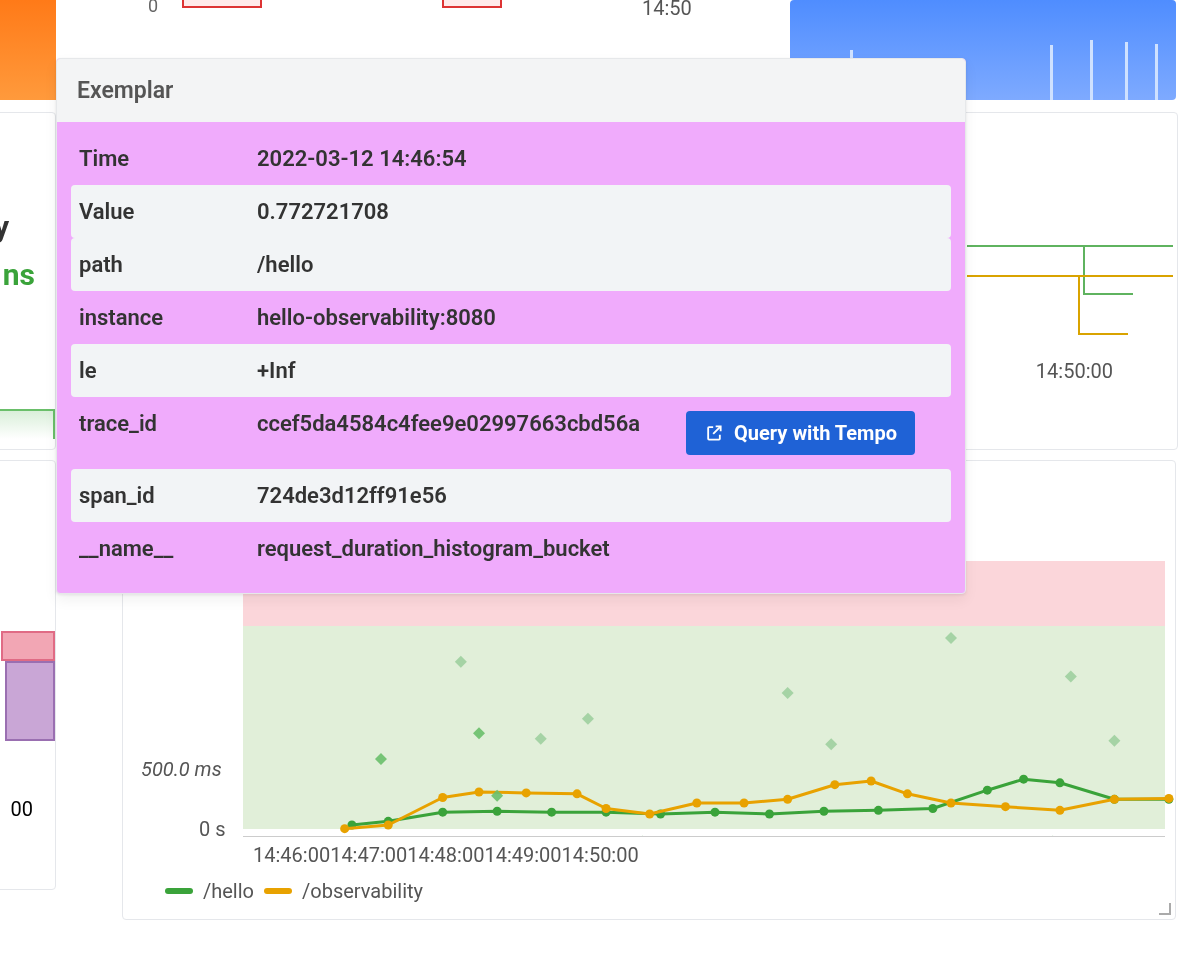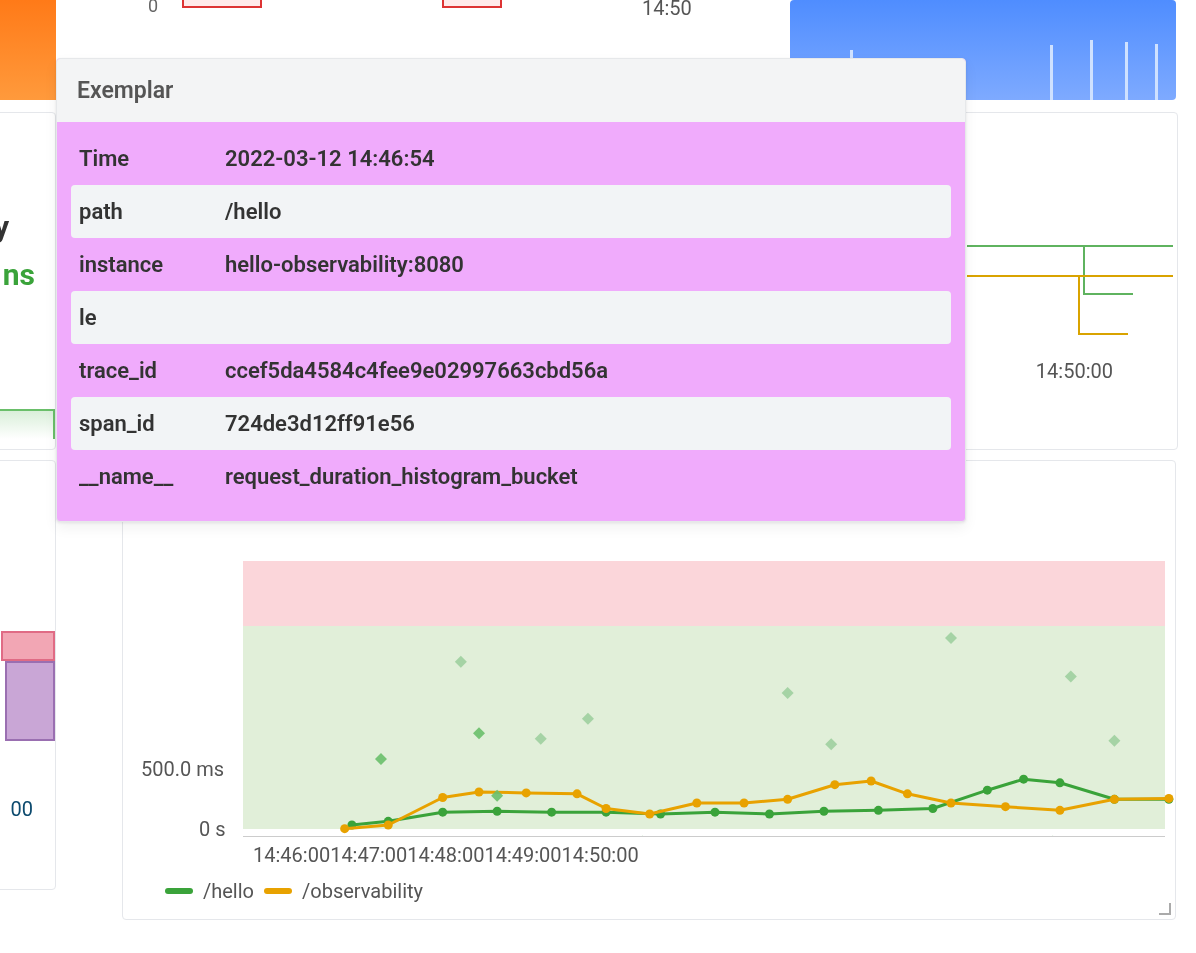--- a/index.html
+++ b/index.html
@@ -27,25 +27,25 @@
   .bg .panel-r1 .miniplot .line2{position:absolute; left:0; right:0; top:42px; height:2px; background:#d9a300;}
   .bg .panel-r1 .miniplot .line2b{position:absolute; right:45px; top:42px; width:50px; height:60px; border-left:2px solid #d9a300; border-bottom:2px solid #d9a300;}
   .bg .panel-r1 .xlabel { position:absolute; bottom:66px; right:64px; font-size:20px; color:#555;}
   .bg .panel-l1 { left:-160px; top:112px; width:216px; height:338px;}
   .bg .panel-l1 .big-y { position:absolute; right:46px; top:96px; font-size:30px; font-weight:700;}
   .bg .panel-l1 .big-ns{ position:absolute; right:20px; top:144px; font-size:30px; font-weight:700; color:#3aa33a;}
   .bg .panel-l1 .lilgreen{position:absolute; right:0; bottom:10px; width:56px; height:30px; border-top:2px solid #6abf6a; border-right:2px solid #6abf6a; background:linear-gradient(180deg, rgba(106,191,106,.25), rgba(106,191,106,0));}
   .bg .panel-l2 { left:-200px; top:460px; width:256px; height:430px;}
   .bg .panel-l2 .purplebar{position:absolute; right:0; top:200px; width:50px; height:80px; background:#c9a6d6; border:2px solid #9a6fb1;}
   .bg .panel-l2 .pinkbar{position:absolute; right:0; top:170px; width:54px; height:30px; background:#f2a6b4; border:2px solid #e06b85;}
-  .bg .panel-l2 .xl{position:absolute; right:22px; bottom:68px; font-size:20px; color:#0c4a6e;margin-left:44px;}
+  .bg .panel-l2 .xl{position:absolute; right:22px; bottom:68px; font-size:20px; color:#000000;margin-left:44px;}
   .bg .panel-main { left:122px; top:460px; width:1054px; height:460px;}
   .bg .panel-main .pinkstrip{position:absolute; left:120px; right:10px; top:100px; height:65px; background:#fbd6da;}
   .bg .panel-main .greenstrip{position:absolute; left:120px; right:10px; top:165px; bottom:90px; background:#e1efd9;}
-  .bg .panel-main .ytick1{position:absolute; left:18px; top:296px; font-size:20px; color:#555;}
+  .bg .panel-main .ytick1{position:absolute; left:18px; top:296px; font-size:20px; color:#555;font-style:italic;}
   .bg .panel-main .ytick0{position:absolute; left:76px; top:356px; font-size:20px; color:#555;}
   .bg .panel-main .xaxis{position:absolute; left:120px; right:10px; top:375px; height:1px; background:#ccc;}
   .bg .panel-main .xticks{position:absolute; left:120px; right:10px; top:382px; height:24px; display:flex; justify-content:flex-start; padding:0 10px; font-size:20px; color:#555;}
   .bg .panel-main .legend{position:absolute; left:42px; top:418px; display:flex; align-items:center; gap:10px; font-size:20px; color:#555;}
   .bg .panel-main .legend .dash{display:inline-block; width:28px; height:6px; border-radius:3px;}
   .bg .panel-main .legend .g{background:#3aa33a;}
   .bg .panel-main .legend .o{background:#e8a200;}
   .bg .panel-main svg.plot{position:absolute; left:120px; top:100px; width:944px; height:275px;}
   .bg .panel-main .resize { position:absolute; right:4px; bottom:4px; width:16px; height:16px; }
   .bg .panel-main .resize::before, .bg .panel-main .resize::after{content:""; position:absolute; right:0; bottom:0; border-right:2px solid #aaa; border-bottom:2px solid #aaa;}
@@ -72,20 +72,21 @@
     font-weight: 600;
     color: #555;
   }
   .tooltip .rows { padding: 10px 14px 18px 14px; }
   .tooltip .row {
     display: flex;
     align-items: flex-start;
     padding: 14px 8px;
     border-radius: 4px;
     font-size: 22px;
+    gap: 32px;
   }
   .tooltip .row.alt { background: #f2f4f6; }
   .tooltip .row .key { width: 146px; flex: 0 0 146px; font-weight: 600; color: #333; }
   .tooltip .row .val { flex: 1; color: #333; font-weight: 600; }
   .tooltip .row .action {
     display: inline-flex;
     align-items: center;
     gap: 10px;
     background: #1f62d6;
     color: #fff;
@@ -218,33 +219,46 @@
 
 <div class="tooltip">
   <div class="header">Exemplar</div>
   <div class="rows">
 
     <div class="row">
       <div class="key">Time</div>
       <div class="val">2022-03-12 14:46:54</div>
     </div>
     <div class="row alt">
+      <div class="key">Value</div>
+      <div class="val">0.772721708</div>
+    </div>
+    <div class="row alt">
       <div class="key">path</div>
       <div class="val">/hello</div>
     </div>
     <div class="row">
       <div class="key">instance</div>
       <div class="val">hello-observability:8080</div>
     </div>
     <div class="row alt">
       <div class="key">le</div>
+      <div class="val">+Inf</div>
     </div>
     <div class="row">
       <div class="key">trace_id</div>
       <div class="val" style="flex:0 0 auto">ccef5da4584c4fee9e02997663cbd56a</div>
+      <div class="action">
+        <svg viewBox="0 0 24 24">
+            <path d="M14 4h6v6"></path>
+            <path d="M20 4l-9 9"></path>
+            <path d="M19 14v5a1 1 0 0 1-1 1H6a1 1 0 0 1-1-1V6a1 1 0 0 1 1-1h5"></path>
+          </svg>
+        <span>Query with Tempo</span>
+      </div>
     </div>
     <div class="row alt">
       <div class="key">span_id</div>
       <div class="val">724de3d12ff91e56</div>
     </div>
     <div class="row">
       <div class="key">__name__</div>
       <div class="val">request_duration_histogram_bucket</div>
     </div>
 

